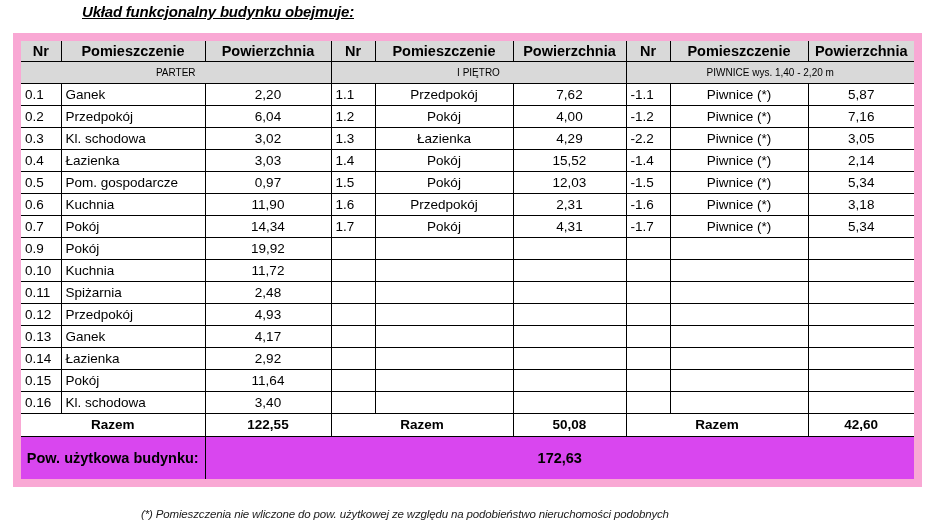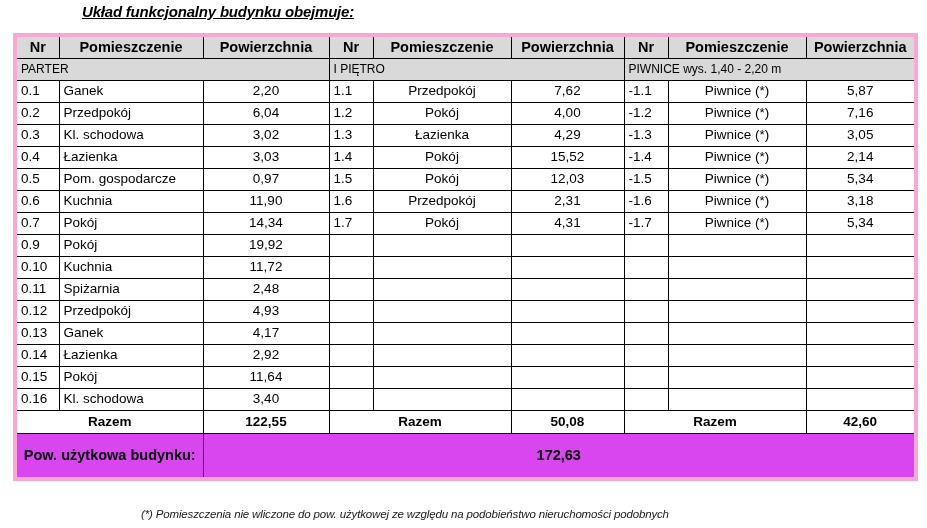--- a/index.html
+++ b/index.html
@@ -61,23 +61,23 @@
   .area-table th {
     background: #d9d9d9;
     font-weight: bold;
     text-align: center;
     height: 23px;
     font-size: 14.5px;
   }
 
   .sec-head td {
     background: #d9d9d9;
-    text-align: left;
+    text-align: center;
     font-weight: normal;
-    font-size: 12px;
+    font-size: 10px;
     margin-top: 28px;
   }
 
   .c-nr       { text-align: left; }
   .c-name     { text-align: left; padding-left: 6px; }
   .c-name-ctr { text-align: center; }
   .c-area     { text-align: center; }
 
   .total-row td {
     font-weight: bold;
@@ -94,21 +94,21 @@
   }
   .grand-label {
     line-height: 19px;
     white-space: normal !important;
   }
   .grand-value {
     font-size: 15px;
   }
 
   
-  .area-table { border: 4px solid #f9a8d4; }
+  .area-table { border: 8px solid #f9a8d4; }
 
   
   .footnote {
     position: absolute;
     left: 141px;
     top: 508px;
     font-size: 11.5px;
     font-style: italic;
     letter-spacing: -0.15px;
     white-space: nowrap;
@@ -175,21 +175,21 @@
           <td class="c-name-ctr">Piwnice (*)</td>
           <td class="c-area">7,16</td>
         </tr>
         <tr>
           <td class="c-nr">0.3</td>
           <td class="c-name">Kl. schodowa</td>
           <td class="c-area">3,02</td>
           <td class="c-nr">1.3</td>
           <td class="c-name-ctr">Łazienka</td>
           <td class="c-area">4,29</td>
-          <td class="c-nr">-1.3</td>
+          <td class="c-nr">-2.2</td>
           <td class="c-name-ctr">Piwnice (*)</td>
           <td class="c-area">3,05</td>
         </tr>
         <tr>
           <td class="c-nr">0.4</td>
           <td class="c-name">Łazienka</td>
           <td class="c-area">3,03</td>
           <td class="c-nr">1.4</td>
           <td class="c-name-ctr">Pokój</td>
           <td class="c-area">15,52</td>

